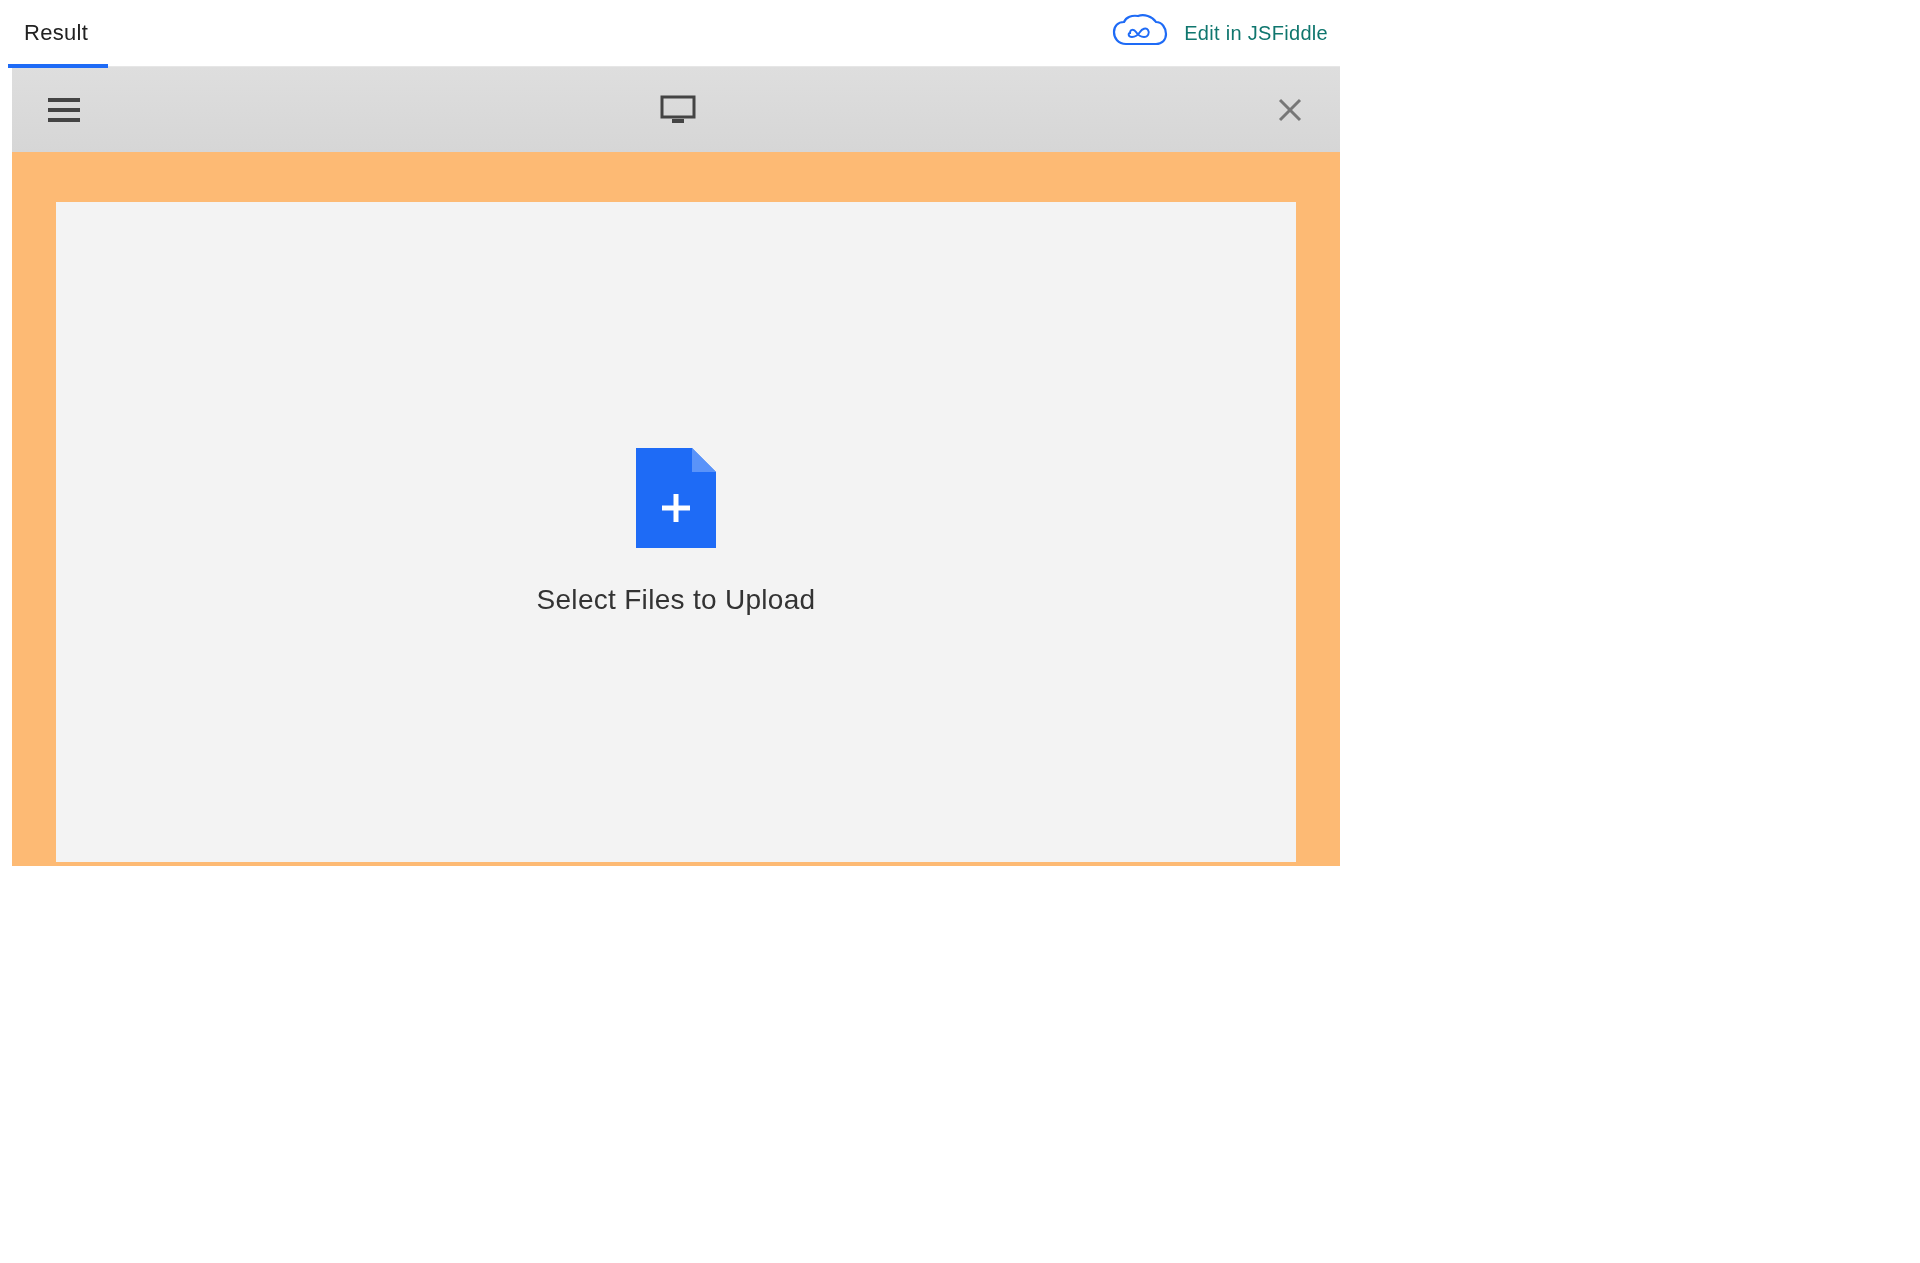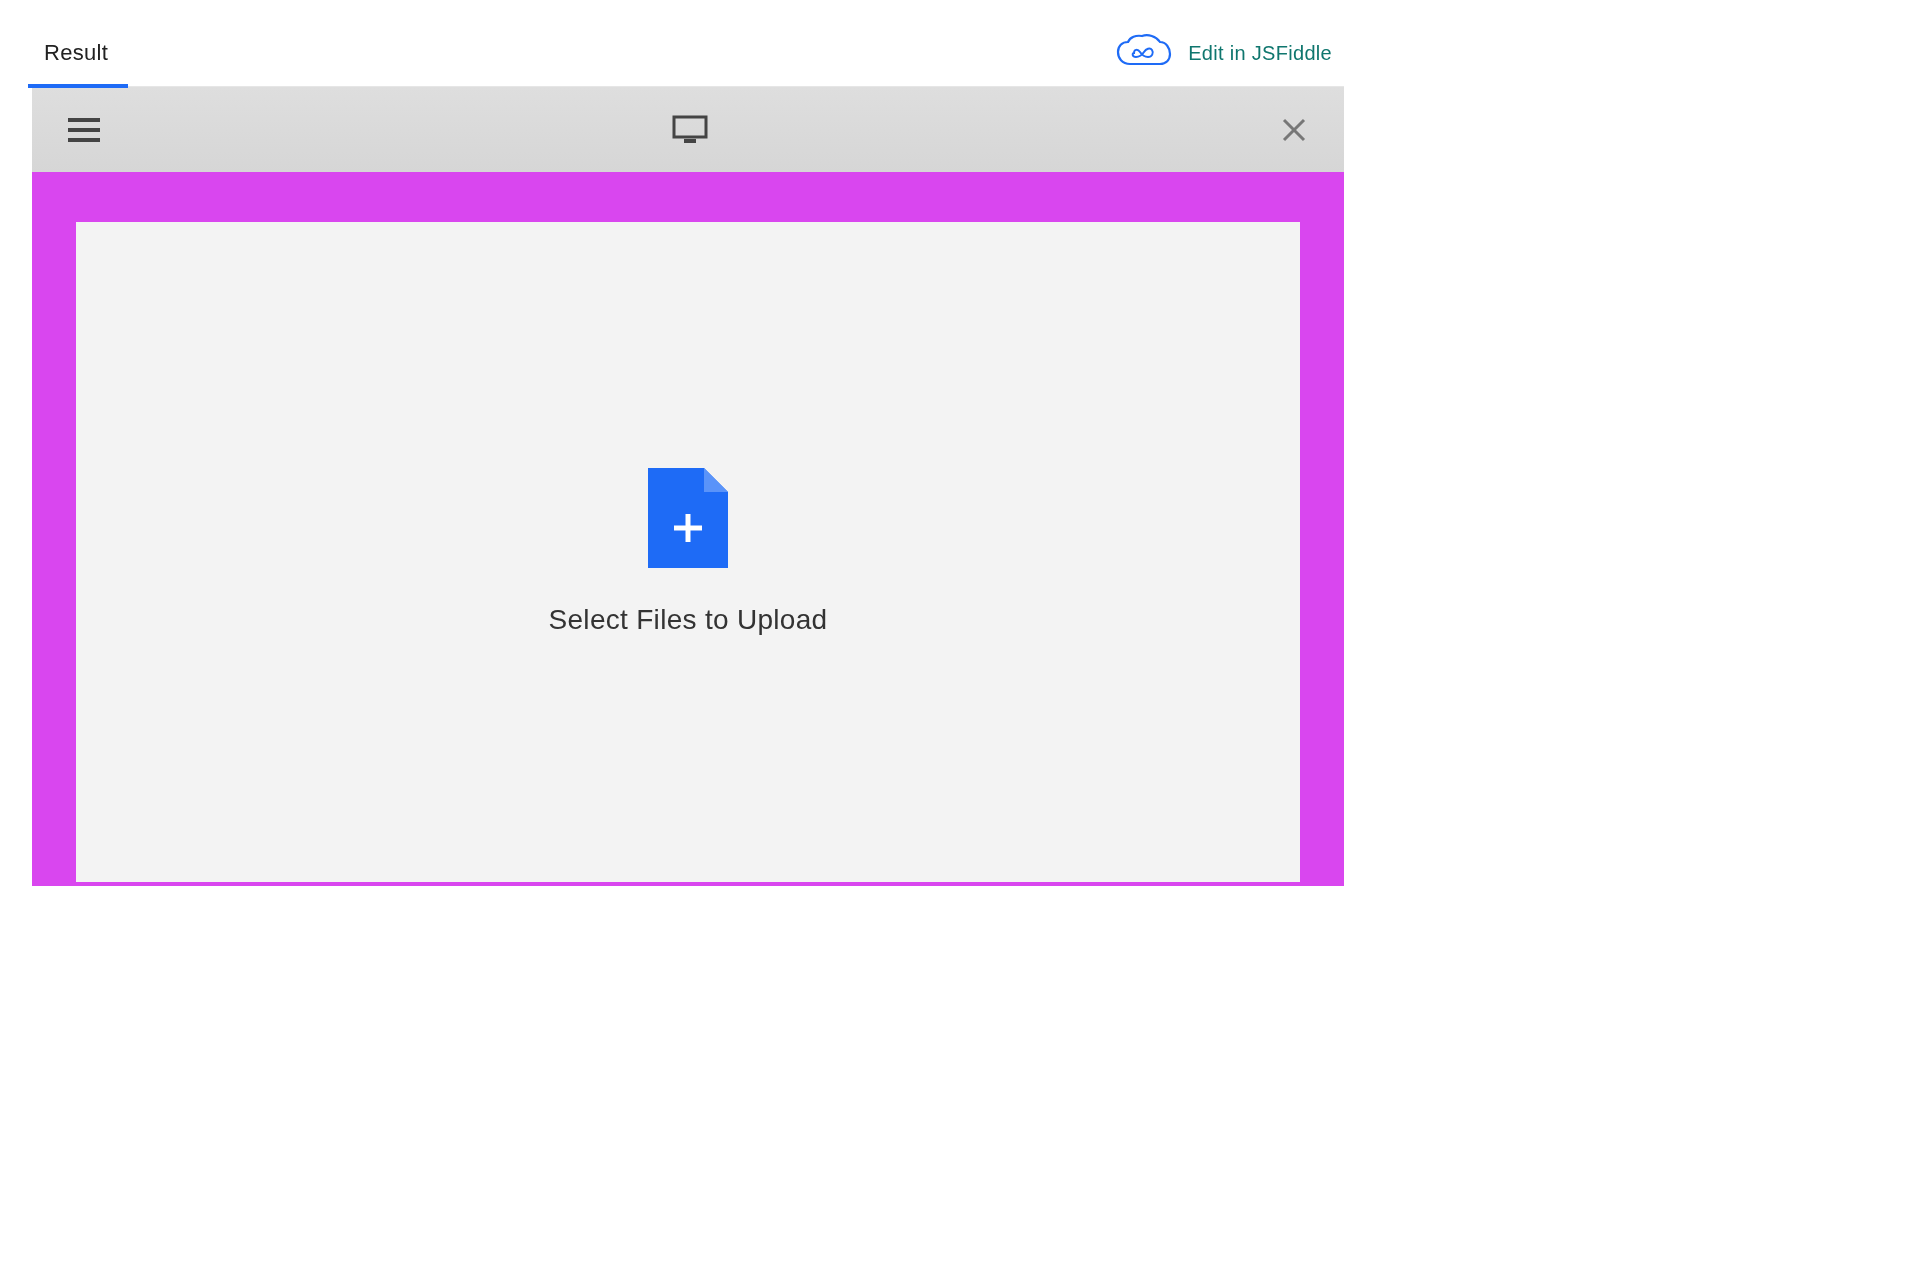--- a/index.html
+++ b/index.html
@@ -11,22 +11,22 @@
     body {
       font-family: -apple-system, BlinkMacSystemFont, "Segoe UI", Arial, sans-serif;
       background: #fff;
       width: 1920px;
       height: 1263px;
       overflow: hidden;
     }
 
     .wrapper {
       width: 1352px;
-      margin: 12px;
-      padding: 8px;
+      margin: 0;
+      padding: 0;
       background: #fff;
     }
 
     
     .top-bar {
       display: flex;
       justify-content: space-between;
       align-items: center;
       padding: 0 24px;
       height: 66px;
@@ -116,21 +116,21 @@
     .close-icon {
       cursor: pointer;
     }
 
     .close-icon svg {
       display: block;
     }
 
     
     .content-area {
-      background: #d946ef;
+      background: #fdba74;
       padding: 50px 44px 0 44px;
       margin: 0 12px;
       height: 714px;
     }
 
     .upload-panel {
       background: #f3f3f3;
       width: 100%;
       height: 660px;
       display: flex;

